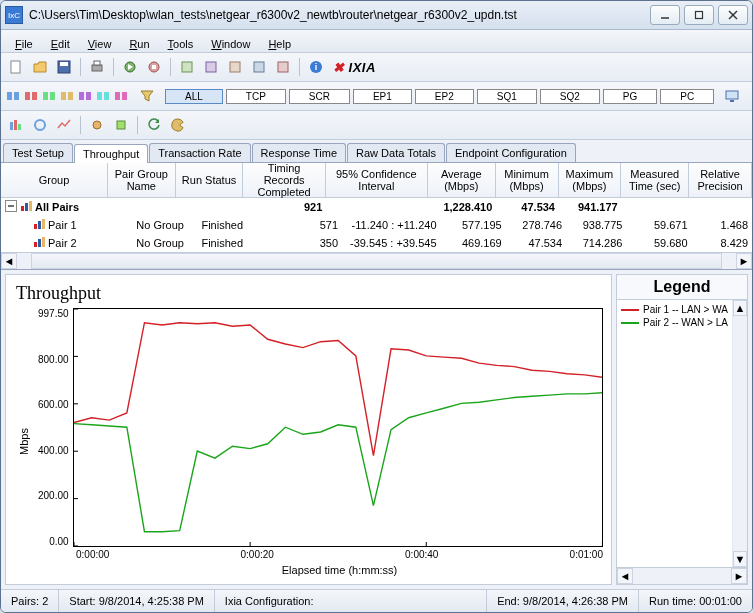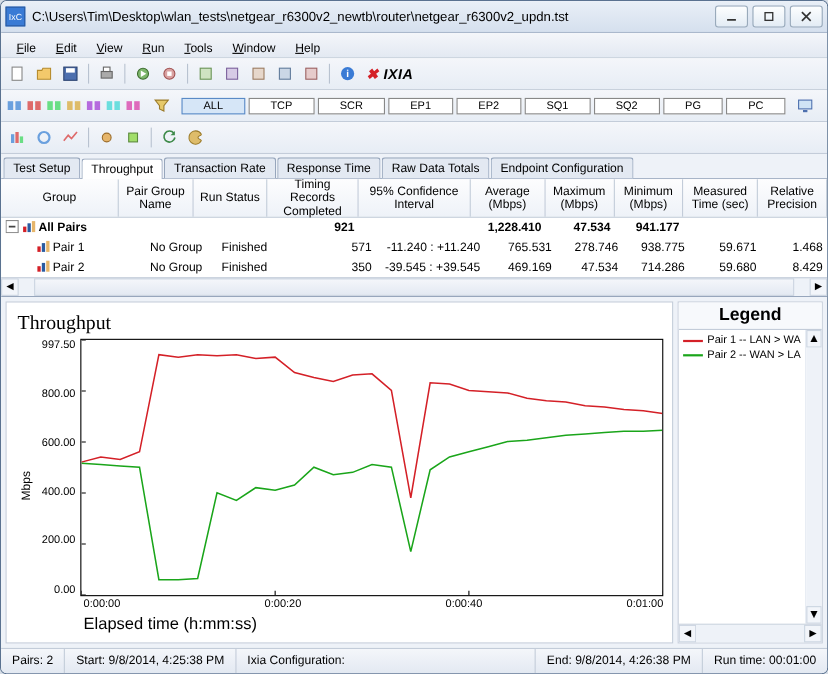--- a/index.html
+++ b/index.html
@@ -46,21 +46,21 @@
   .main{flex:1;display:flex;background:#eef2f8;padding:4px;gap:4px;overflow:hidden;}
   .chartpanel{flex:1;background:#fff;border:1px solid #c3ccd9;padding:8px;display:flex;flex-direction:column;}
   .chart-title{font-family:Georgia,serif;font-size:18px;margin:0 0 4px 2px;}
   .plot-outer{flex:1;display:flex;}
   .ylabel{writing-mode:vertical-rl;transform:rotate(180deg);text-align:center;font-size:11px;padding:0 4px;}
   .plot-col{flex:1;display:flex;flex-direction:column;}
   .plot-row{flex:1;display:flex;}
   .yticks{display:flex;flex-direction:column;justify-content:space-between;align-items:flex-end;font-size:10px;padding:0 4px;}
   .plot{flex:1;border:1px solid #000;position:relative;background:#fff;}
   .xticks{display:flex;justify-content:space-between;font-size:10px;padding:2px 0;}
-  .xlabel{font-size:15px;padding-top:2px;}
+  .xlabel{text-align:center;font-size:11px;padding-top:2px;}
   .plot svg{position:absolute;inset:0;width:100%;height:100%;}
   .legend{width:130px;background:#fff;border:1px solid #c3ccd9;display:flex;flex-direction:column;}
   .legend-title{text-align:center;font-weight:bold;padding:3px;border-bottom:1px solid #c3ccd9;background:#f7f9fc;font-size:16px;}
   .legend-body{flex:1;padding:4px;font-size:10px;overflow:hidden;}
   .legend-item{display:flex;align-items:center;gap:4px;margin-bottom:2px;}
   .swatch{width:18px;height:0;border-top:2px solid;}
   .legend-item .txt{flex:1;white-space:nowrap;overflow:hidden;}
   .vscroll-mini{height:16px;display:flex;border-top:1px solid #c3ccd9;}
   .vscroll-mini .arrow{width:14px;height:14px;border:1px solid #cbd4e0;background:#f2f5fa;display:flex;align-items:center;justify-content:center;cursor:pointer;}
   .vscroll-mini .track{flex:1;background:#eef2f8;}
@@ -313,22 +313,22 @@
     </div>
 
   <div class="table-wrap">
     <div class="thead" id="thead">
         <div class="th" style="width: 100px;">Group</div>
         <div class="th" style="width: 60px;">Pair Group Name</div>
         <div class="th" style="width: 60px;">Run Status</div>
         <div class="th" style="width: 75px; text-align: center;">Timing Records Completed</div>
         <div class="th" style="width: 95px;">95% Confidence Interval</div>
         <div class="th" style="width: 60px;">Average (Mbps)</div>
+        <div class="th" style="width: 55px;">Minimum (Mbps)</div>
         <div class="th" style="width: 55px;">Maximum (Mbps)</div>
-        <div class="th" style="width: 55px;">Minimum (Mbps)</div>
         <div class="th" style="width: 60px;">Measured Time (sec)</div>
         <div class="th" style="width: 55px;">Relative Precision</div>
       </div>
     <div class="tbody" id="tbody">
         <div class="trow bold">
           <div class="td icons" style="width: 100px; padding-left: 4px;">
             <span><svg class="rowico" viewBox="0 0 13 12">
                 <rect x="0.5" y="0.5" width="11" height="11" fill="#fff" stroke="#888"></rect>
                 <line x1="3" y1="6" x2="9" y2="6" stroke="#444" stroke-width="1.5"></line>
               </svg></span>
@@ -355,21 +355,21 @@
                 <rect x="1" y="6" width="3" height="5" fill="#d42027"></rect>
                 <rect x="5" y="3" width="3" height="8" fill="#2a5ba0"></rect>
                 <rect x="9" y="1" width="3" height="10" fill="#e6b56a"></rect>
               </svg></span>
             <span>Pair 1</span>
           </div>
           <div class="td" style="width: 60px;">No Group</div>
           <div class="td" style="width: 60px;">Finished</div>
           <div class="td r" style="width: 75px;">571</div>
           <div class="td r" style="width: 95px;">-11.240 : +11.240</div>
-          <div class="td r" style="width: 60px;">765.531</div>
+          <div class="td r" style="width: 60px;">577.195</div>
           <div class="td r" style="width: 55px;">278.746</div>
           <div class="td r" style="width: 55px;">938.775</div>
           <div class="td r" style="width: 60px;">59.671</div>
           <div class="td r" style="width: 55px;">1.468</div>
         </div>
         <div class="trow">
           <div class="td icons" style="width: 100px; padding-left: 32px;">
             <span><svg class="rowico" viewBox="0 0 13 12">
                 <rect x="1" y="6" width="3" height="5" fill="#d42027"></rect>
                 <rect x="5" y="3" width="3" height="8" fill="#2a5ba0"></rect>

